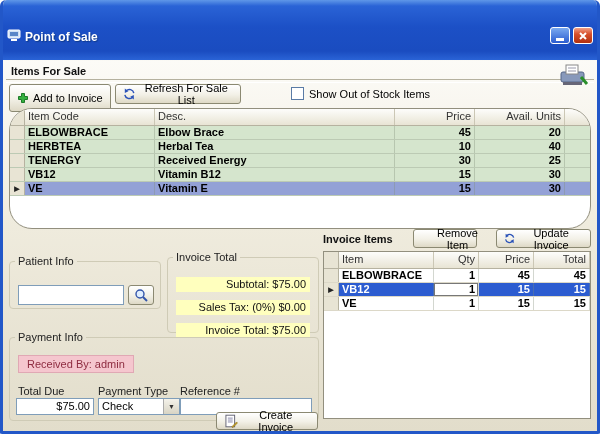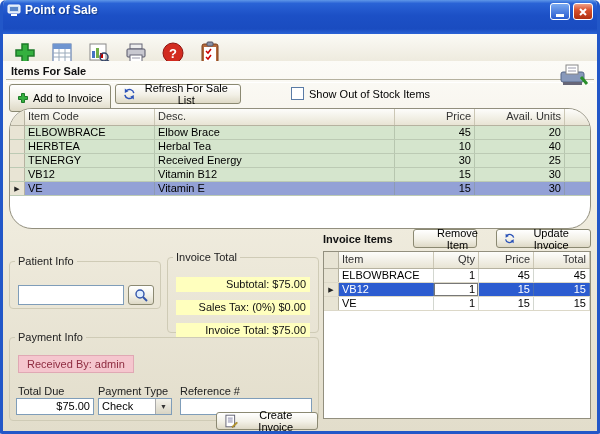--- a/index.html
+++ b/index.html
@@ -1,21 +1,21 @@
 <!DOCTYPE html>
 <html><head>
 <meta charset="utf-8">
 <style>
   html,body{margin:0;padding:0;width:600px;height:434px;overflow:hidden;
     font-family:"Liberation Sans",sans-serif;font-size:11px;background:#fff;}
   .window{box-sizing:border-box;position:relative;width:600px;height:434px;
     border:3px solid #2257c8;border-top:0;border-radius:6px 6px 2px 2px;
     background:#ece9d8;overflow:hidden;}
   
-  .titlebar{height:28px;display:flex;align-items:flex-start;padding:3px 4px;
+  .titlebar{height:28px;display:flex;align-items:flex-end;padding:16px 4px;
     background:linear-gradient(180deg,#5f97e8 0%,#2a63d6 10%,#1c50c6 45%,#1a4cc0 85%,#2a63d6 100%);
     border-radius:4px 4px 0 0;}
   .titlebar .title{color:#fff;font-weight:bold;font-size:12px;margin-left:4px;
     text-shadow:1px 1px 1px #103a8a;flex:1;}
   .win-btn{width:20px;height:17px;border:1px solid #fff;border-radius:3px;margin-left:3px;
     display:flex;align-items:center;justify-content:center;box-sizing:border-box;}
   .win-btn.min{background:linear-gradient(180deg,#7aa9f0,#2a5cd0);}
   .win-btn.min .dash{width:8px;height:3px;background:#fff;margin-top:7px;}
   .win-btn.close{background:linear-gradient(180deg,#f0a088,#d8502c 40%,#b03010);}
   
@@ -44,21 +44,21 @@
   
   .grid{position:absolute;background:#fff;border:1px solid #928f7e;overflow:hidden;box-sizing:border-box;}
   .items-grid{left:6px;top:47px;width:582px;height:121px;border-radius:23px;}
   .invoice-grid{left:320px;top:190px;width:268px;height:168px;}
   .grid-head{display:flex;height:16px;
     background:linear-gradient(180deg,#fdfdfb,#e8e4d4);border-bottom:1px solid #b6b2a0;}
   .head-cell{font-size:11px;color:#333;padding:0 3px;line-height:15px;
     border-right:1px solid #cbc7b5;box-sizing:border-box;flex:none;overflow:hidden;white-space:nowrap;}
   .grid-row{display:flex;height:14px;box-sizing:border-box;}
   .cell{font-size:11px;line-height:13px;padding:0 3px;box-sizing:border-box;flex:none;
-    border-right:1px solid rgba(130,140,120,0.35);overflow:hidden;white-space:nowrap;}
+    border-right:1px solid rgba(130,140,120,0.35);overflow:hidden;white-space:nowrap;font-weight:bold;}
   .marker-cell{width:15px;background:#e8e4d4;border-right:1px solid #b6b2a0;
     text-align:center;font-size:7px;line-height:14px;color:#222;padding:0;}
   .items-grid .grid-row{background:#d5e5cd;border-bottom:1px solid #bccab4;}
   .items-grid .grid-row.selected{background:#93a1d6;}
   .items-grid .col0{width:130px}
   .items-grid .col1{width:240px}
   .items-grid .col2{width:80px;text-align:right}
   .items-grid .col3{width:90px;text-align:right}
   .invoice-grid .grid-row{background:#fff;border-bottom:1px solid #dcd8c8;}
   .invoice-grid .grid-row.selected{background:#2c5cd0;}
@@ -81,21 +81,21 @@
   .patient-input{left:8px;top:18px;width:106px;}
   .btn-search{left:118px;top:18px;width:26px;height:20px;justify-content:center;padding:0;}
   .total-bar{position:absolute;left:8px;right:8px;height:15px;background:#ffffbe;
     text-align:right;line-height:15px;padding-right:4px;color:#111;}
   .bar-subtotal{top:14px}.bar-tax{top:37px}.bar-total{top:60px}
   .received-by{position:absolute;left:8px;top:12px;background:#f5c6ce;color:#8e2c40;
     padding:2px 8px;border:1px solid #e0a8b4;}
   .pay-label{position:absolute;top:42px;color:#222;}
   .lbl-due{left:8px}.lbl-type{left:88px}.lbl-ref{left:170px}
   .due-box{left:6px;top:55px;width:78px;height:17px;text-align:right;line-height:15px;}
-  .combo{position:absolute;left:88px;top:55px;width:74px;height:17px;border:1px solid #7f9db9;
+  .combo{position:absolute;left:88px;top:55px;width:82px;height:17px;border:1px solid #7f9db9;
     background:#fff;box-sizing:border-box;display:flex;}
   .combo .value{flex:1;line-height:15px;padding-left:3px;}
   .combo .arrow-btn{width:15px;background:linear-gradient(180deg,#f4f2ea,#d8d4c4);
     border-left:1px solid #aaa;display:flex;align-items:center;justify-content:center;
     font-size:7px;color:#333;}
   .ref-input{left:170px;top:55px;width:132px;height:17px;}
   .btn-create{left:206px;top:69px;width:102px;height:18px;}
 </style>
 </head>
 <body>

